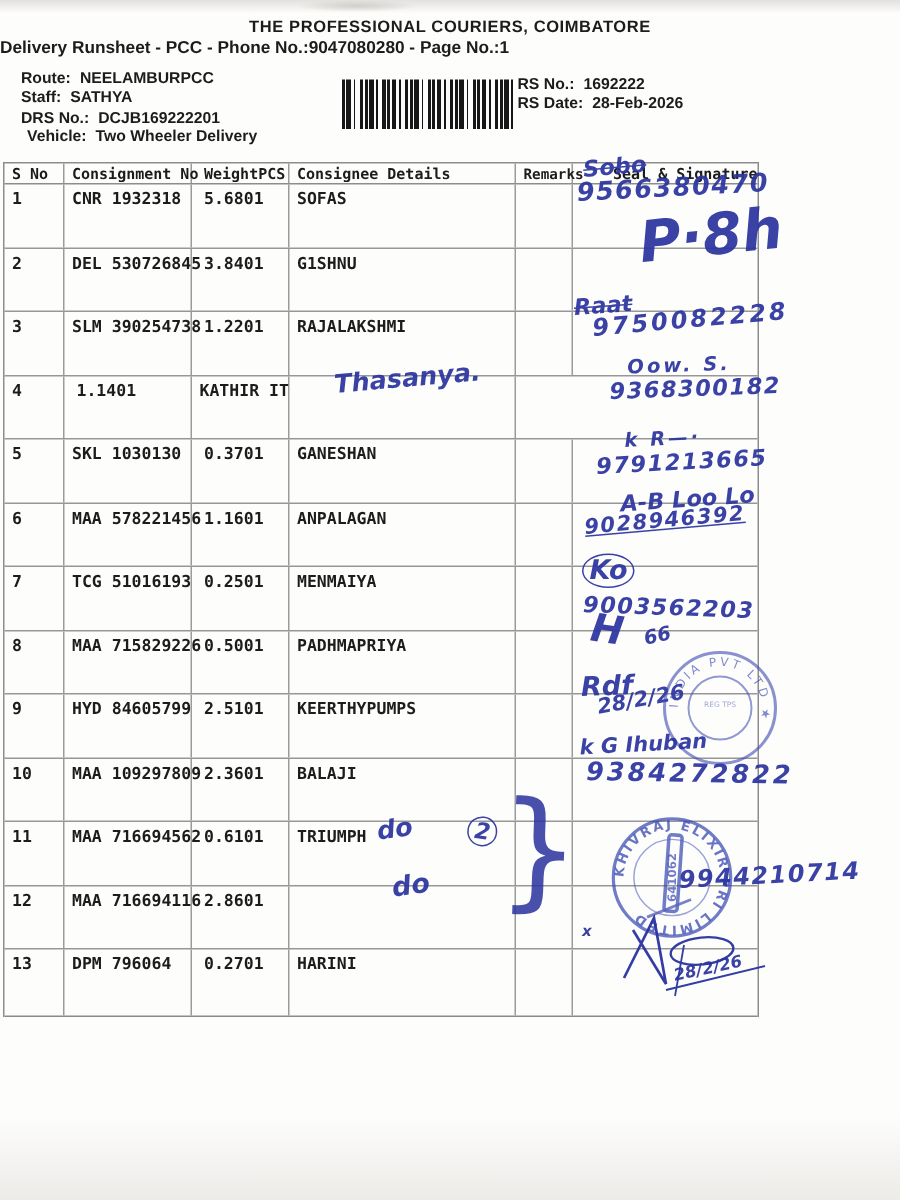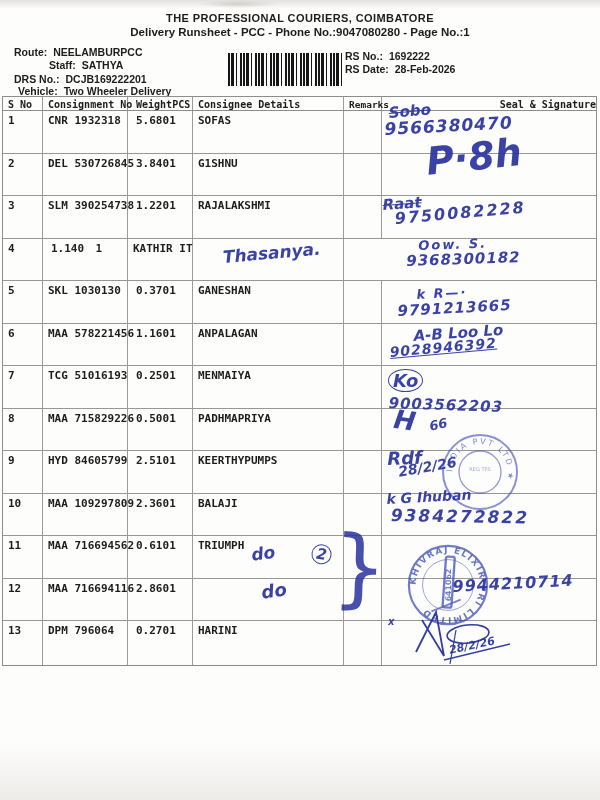--- a/index.html
+++ b/index.html
@@ -2,34 +2,34 @@
 <html><head>
 <meta charset="utf-8">
 <style>
   html,body{margin:0;padding:0;}
   body{width:600px;height:800px;background:#e9e7e4;font-family:"DejaVu Sans Mono",monospace;}
   .page{position:relative;width:600px;height:800px;overflow:hidden;
         background:linear-gradient(180deg,#e3e1de 0px,#fdfdfc 9px,#fdfdfc 93%,#edebe8 100%);}
   
   .print{color:#1c1c1c;font-family:Liberation Sans, sans-serif;font-weight:bold;white-space:nowrap;}
   .doc-title{position:absolute;top:12px;left:0;width:100%;text-align:center;font-size:11px;letter-spacing:.4px;}
-  .doc-subtitle{position:absolute;top:26px;left:0;width:100%;text-align:center;font-size:11.5px;}
+  .doc-subtitle{position:absolute;top:26px;left:0;width:100%;text-align:left;font-size:11.5px;}
   .info-line{position:absolute;font-size:10.5px;}
   .info-line .lbl{margin-right:6px;}
   .barcode{position:absolute;left:228px;top:53px;width:114px;height:33px;
      background:repeating-linear-gradient(90deg,#161616 0 2px,#fbfbfb 2px 3px,#161616 3px 6px,#fbfbfb 6px 8px,#161616 8px 9px,#fbfbfb 9px 12px,#161616 12px 14px,#fbfbfb 14px 15px);}
   
-  .table{position:absolute;left:2px;top:96px;width:595px;border:1px solid #8d8d8d;border-bottom:none;box-sizing:border-box;background:transparent;}
+  .table{position:absolute;left:2px;top:108px;width:504px;border:1px solid #8d8d8d;border-bottom:none;box-sizing:border-box;background:transparent;}
   .row{display:grid;grid-template-columns:40px 85px 65px 151px 38px 1fr;border-bottom:1px solid #979797;height:42.5px;box-sizing:border-box;}
   .row.hdr{height:14px;border-bottom:1px solid #8d8d8d;}
   .row.last{height:45px;border-bottom:1px solid #8a8a8a;}
   .c{border-right:1px solid #9b9b9b;padding:3px 0 0 5px;font-size:11px;overflow:visible;white-space:nowrap;box-sizing:border-box;color:#1c1c1c;font-weight:bold;}
   .c:last-child{border-right:none;}
   .hdr .c{font-size:10px;padding-top:2px;}
-  .wp{display:flex;justify-content:space-between;padding-right:25px;padding-left:8px;}
+  .wp{display:flex;padding-right:9px;padding-left:8px;}
   .h-seal{text-align:right;padding-left:0;}
   
   .ink-layer{position:absolute;inset:0;pointer-events:none;}
   .hw{position:absolute;font-family:"DejaVu Sans",sans-serif;font-style:italic;font-weight:bold;
       color:#2a339f;white-space:nowrap;transform-origin:left top;opacity:.92;}
   .strike{text-decoration:line-through;}
   .circled{border:1.6px solid #2a339f;border-radius:50%;padding:0 4px;}
   .brace{font-weight:normal;font-style:normal;opacity:.85;}
   .stamp{position:absolute;opacity:.8;}
   .smudge{position:absolute;left:198px;top:0;width:80px;height:8px;border-radius:50%;
@@ -41,21 +41,21 @@
 <div class="page">
 
   <div class="smudge"></div>
 
   <div class="print doc-title">THE PROFESSIONAL COURIERS, COIMBATORE</div>
   <div class="print doc-subtitle">Delivery Runsheet - PCC - Phone No.:9047080280 - Page No.:1</div>
 
   <div class="print info-line" style="left:14px;top:46px;">
     <span class="lbl">Route:</span><span>NEELAMBURPCC</span>
   </div>
-  <div class="print info-line" style="left:14px;top:59px;margin-left:35px;">
+  <div class="print info-line" style="left:14px;top:59px;">
     <span class="lbl">Staff:</span><span>SATHYA</span>
   </div>
   <div class="print info-line" style="left:14px;top:73px;">
     <span class="lbl">DRS No.:</span><span>DCJB169222201</span>
   </div>
   <div class="print info-line" style="left:18px;top:85px;">
     <span class="lbl">Vehicle:</span><span>Two Wheeler Delivery</span>
   </div>
 
   <div class="barcode"></div>

